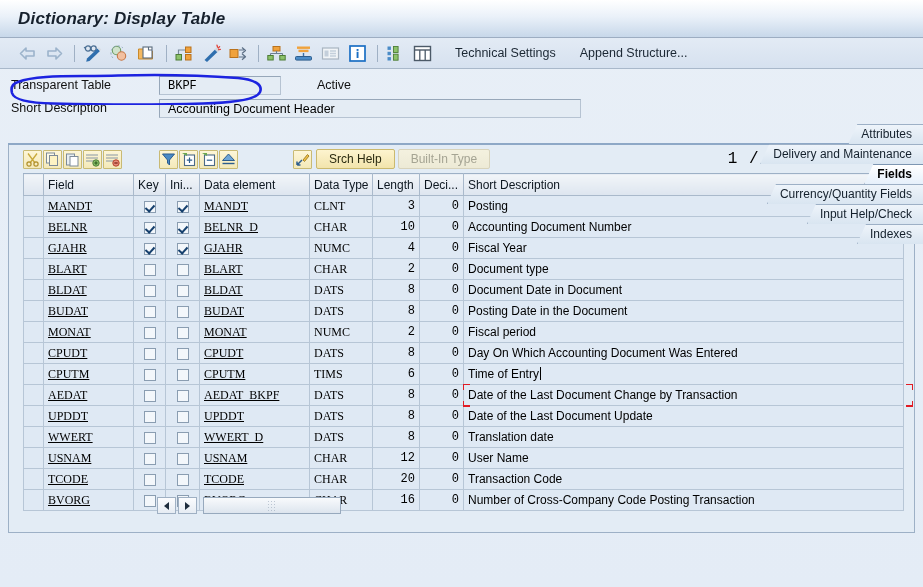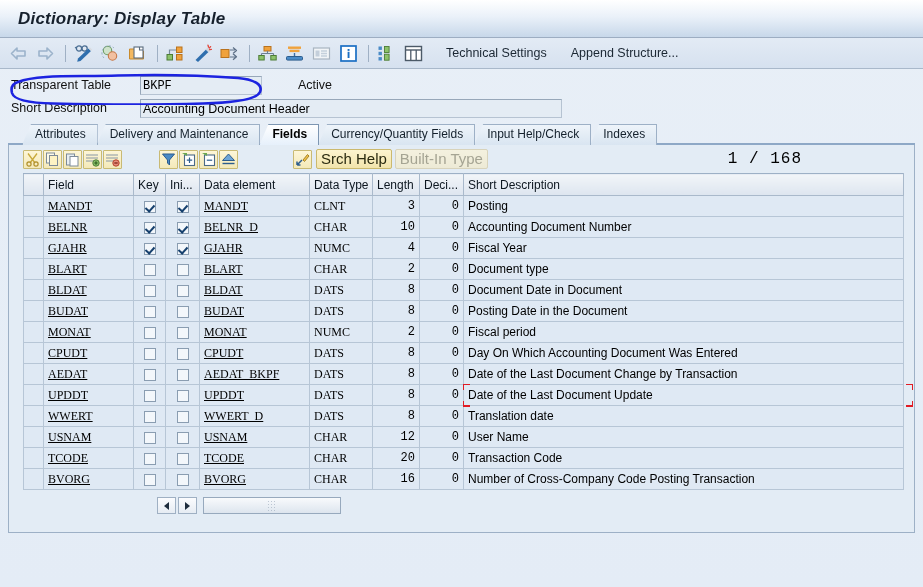--- a/index.html
+++ b/index.html
@@ -26,21 +26,21 @@
   .titlebar .t{
     font-size:17px; font-weight:bold; font-style:italic;
     color:#16202c; letter-spacing:0.2px;
   }
 
   
   .toolbar{
     height:31px;
     background:linear-gradient(#e3ebf5,#d6e1ef);
     border-bottom:1px solid #a9b8ca;
-    display:flex; align-items:center; padding-left:6px;
+    display:flex; align-items:center; padding-left:15px;
     box-sizing:border-box;
   }
   .tb-btn{
     width:23px; height:23px; margin-right:2px;
     display:flex; align-items:center; justify-content:center;
     border:1px solid transparent; border-radius:2px;
     position:relative;
   }
   .tb-sep{ width:1px; height:17px; background:#9fb0c4; margin:0 5px; }
   .tb-text{
@@ -54,33 +54,34 @@
   .hlabel{
     width:132px; font-size:12.5px; color:#111; padding-left:3px;
     box-sizing:border-box;
   }
   .hinput{
     height:19px; line-height:19px;
     background:#e4ecf4;
     border:1px solid #b6c3d2;
     border-top-color:#97a7b9; border-left-color:#97a7b9;
     font-family:"Liberation Mono", monospace;
-    font-size:12px; padding:0 2px; box-sizing:border-box; color:#000;
+    font-size:12px; padding:0 8px; box-sizing:border-box; color:#000;margin-left:19px;
   }
   #tbl-name-input{ width:122px; }
   #short-desc-input{
     width:422px; font-family:"Liberation Sans", sans-serif; font-size:12.5px;
   }
   .hstatus{ margin-left:36px; font-size:12.5px; color:#111; }
 
   
   .tabstrip{
     margin-top:6px; height:21px; padding-left:22px;
     display:flex; align-items:flex-end;
     position:relative;
+    flex-direction:column;
   }
   .tabstrip::after{
     content:""; position:absolute; left:8px; right:8px; bottom:0;
     height:2px; background:#8ea8c6;
   }
   .tab{
     height:20px; line-height:19px;
     padding:0 11px 0 12px;
     font-size:12px; color:#14202c;
     background:linear-gradient(#eef4fa,#d9e5f1);
@@ -112,21 +113,21 @@
     width:19px; height:19px; margin-right:1px;
     background:linear-gradient(#fdf6d8,#f4e9b9);
     border:1px solid #c9ba74;
     display:flex; align-items:center; justify-content:center;
     box-sizing:border-box; border-radius:1px;
   }
   .gt-gap{ width:18px; }
   .gt-push{ flex:1; }
   .gt-label-btn{
     height:20px; line-height:18px;
-    padding:0 4px; font-size:15px; color:#2a2a10;
+    padding:0 12px; font-size:12px; color:#2a2a10;
     background:linear-gradient(#fdf4cf,#f2e4ac);
     border:1px solid #cbb96e; border-radius:2px;
     margin-left:3px; white-space:nowrap; box-sizing:border-box;
   }
   .gt-label-btn.disabled{
     background:linear-gradient(#f4f1df,#edead6);
     border-color:#d8d3bb; color:#a5a493;
   }
   .counter{
     font-family:Liberation Mono, monospace;
@@ -551,20 +552,31 @@
               <td class="selcell"></td>
               <td class="mono"><span class="u">CPUDT</span></td>
               <td class="chk"><span class="cb"></span></td>
               <td class="chk"><span class="cb"></span></td>
               <td class="mono"><span class="u">CPUDT</span></td>
               <td class="mono">DATS</td>
               <td class="num">8</td>
               <td class="num">0</td>
               <td class="desc-cell">Day On Which Accounting Document Was Entered</td>
             </tr>
+            <tr class="focus-row">
+              <td class="selcell"></td>
+              <td class="mono"><span class="u">CPUTM</span></td>
+              <td class="chk"><span class="cb"></span></td>
+              <td class="chk"><span class="cb"></span></td>
+              <td class="mono"><span class="u">CPUTM</span></td>
+              <td class="mono">TIMS</td>
+              <td class="num">6</td>
+              <td class="num">0</td>
+              <td class="desc-cell" id="focused-desc-cell">Time of Entry<span class="caret"></span></td>
+            </tr>
             <tr>
               <td class="selcell"></td>
               <td class="mono"><span class="u">AEDAT</span></td>
               <td class="chk"><span class="cb"></span></td>
               <td class="chk"><span class="cb"></span></td>
               <td class="mono"><span class="u">AEDAT_BKPF</span></td>
               <td class="mono">DATS</td>
               <td class="num">8</td>
               <td class="num">0</td>
               <td class="desc-cell">Date of the Last Document Change by Transaction</td>

